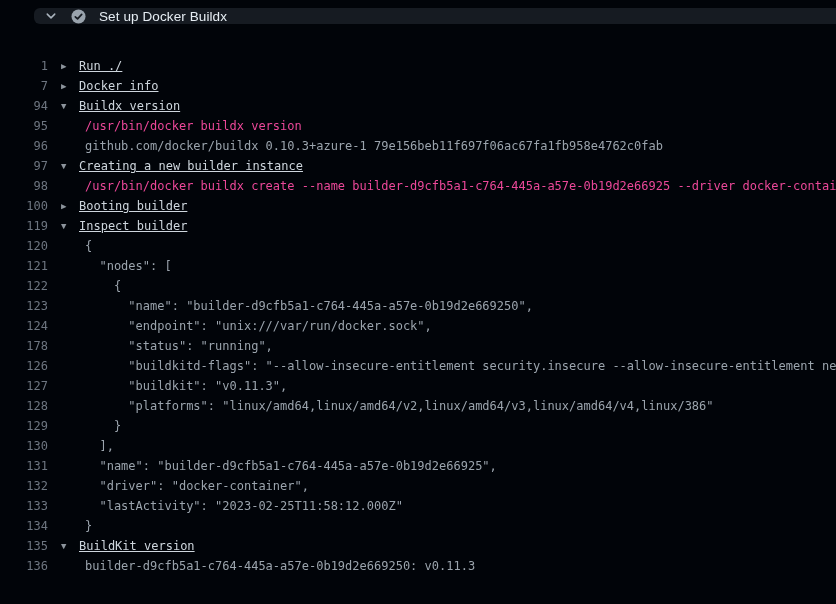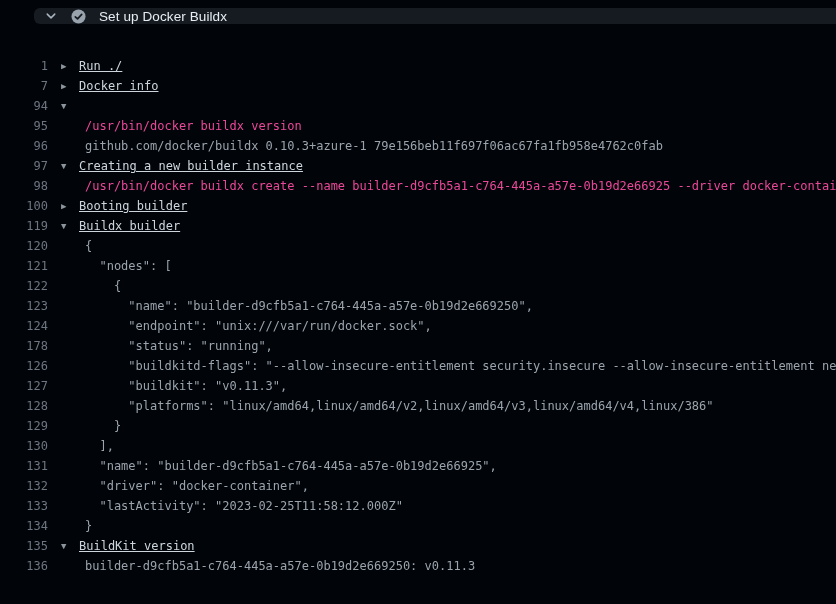--- a/index.html
+++ b/index.html
@@ -61,20 +61,21 @@
     <div class="line group">
     <span class="ln">7</span>
     <span class="gap"></span>
     <span class="arr">▶</span>
     <span class="content">Docker info</span>
   </div>
     <div class="line group">
     <span class="ln">94</span>
     <span class="gap"></span>
     <span class="arr">▼</span>
+    <span class="content">Buildx version</span>
   </div>
     <div class="line command">
     <span class="ln">95</span>
     <span class="gap"></span>
     <span class="arr"></span>
     <span class="content">/usr/bin/docker buildx version</span>
   </div>
     <div class="line output">
     <span class="ln">96</span>
     <span class="gap"></span>
@@ -96,21 +97,21 @@
     <div class="line group">
     <span class="ln">100</span>
     <span class="gap"></span>
     <span class="arr">▶</span>
     <span class="content">Booting builder</span>
   </div>
     <div class="line group">
     <span class="ln">119</span>
     <span class="gap"></span>
     <span class="arr">▼</span>
-    <span class="content">Buildx builder</span>
+    <span class="content">Inspect builder</span>
   </div>
     <div class="line output">
     <span class="ln">120</span>
     <span class="gap"></span>
     <span class="arr"></span>
     <span class="content">{</span>
   </div>
     <div class="line output">
     <span class="ln">121</span>
     <span class="gap"></span>

